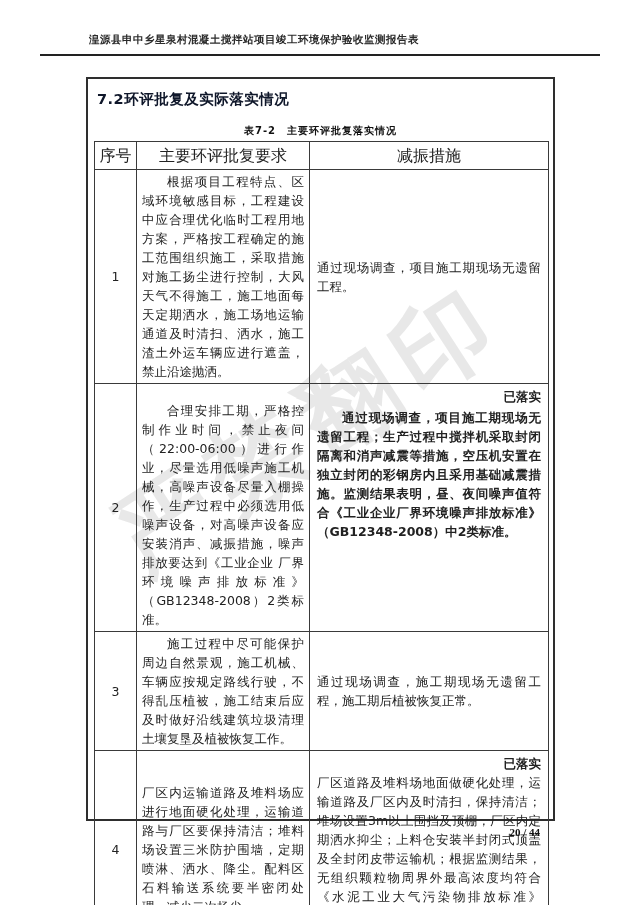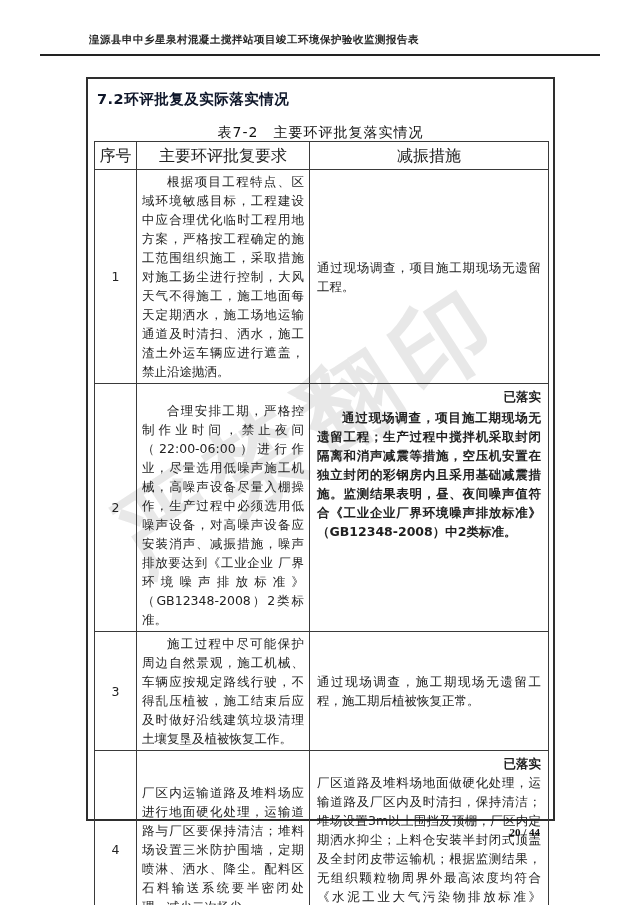--- a/index.html
+++ b/index.html
@@ -43,21 +43,21 @@
     border:2px solid #2e2e2e;
   }
   .section-heading{
     margin:11px 0 0 9px;
     font-size:14.5px;font-weight:bold;color:#0f172a;
     letter-spacing:0.5px;
   }
   .table-caption{
     margin-top:15px;
     text-align:center;
-    font-size:14px;font-weight:normal;color:#111;
+    font-size:10px;font-weight:bold;color:#111;
     letter-spacing:1px;
   }
   table.env{
     position:absolute;left:6px;top:62px;
     border-collapse:collapse;
     table-layout:fixed;
     width:454px;
     background:transparent;
   }
   table.env td,table.env th{

